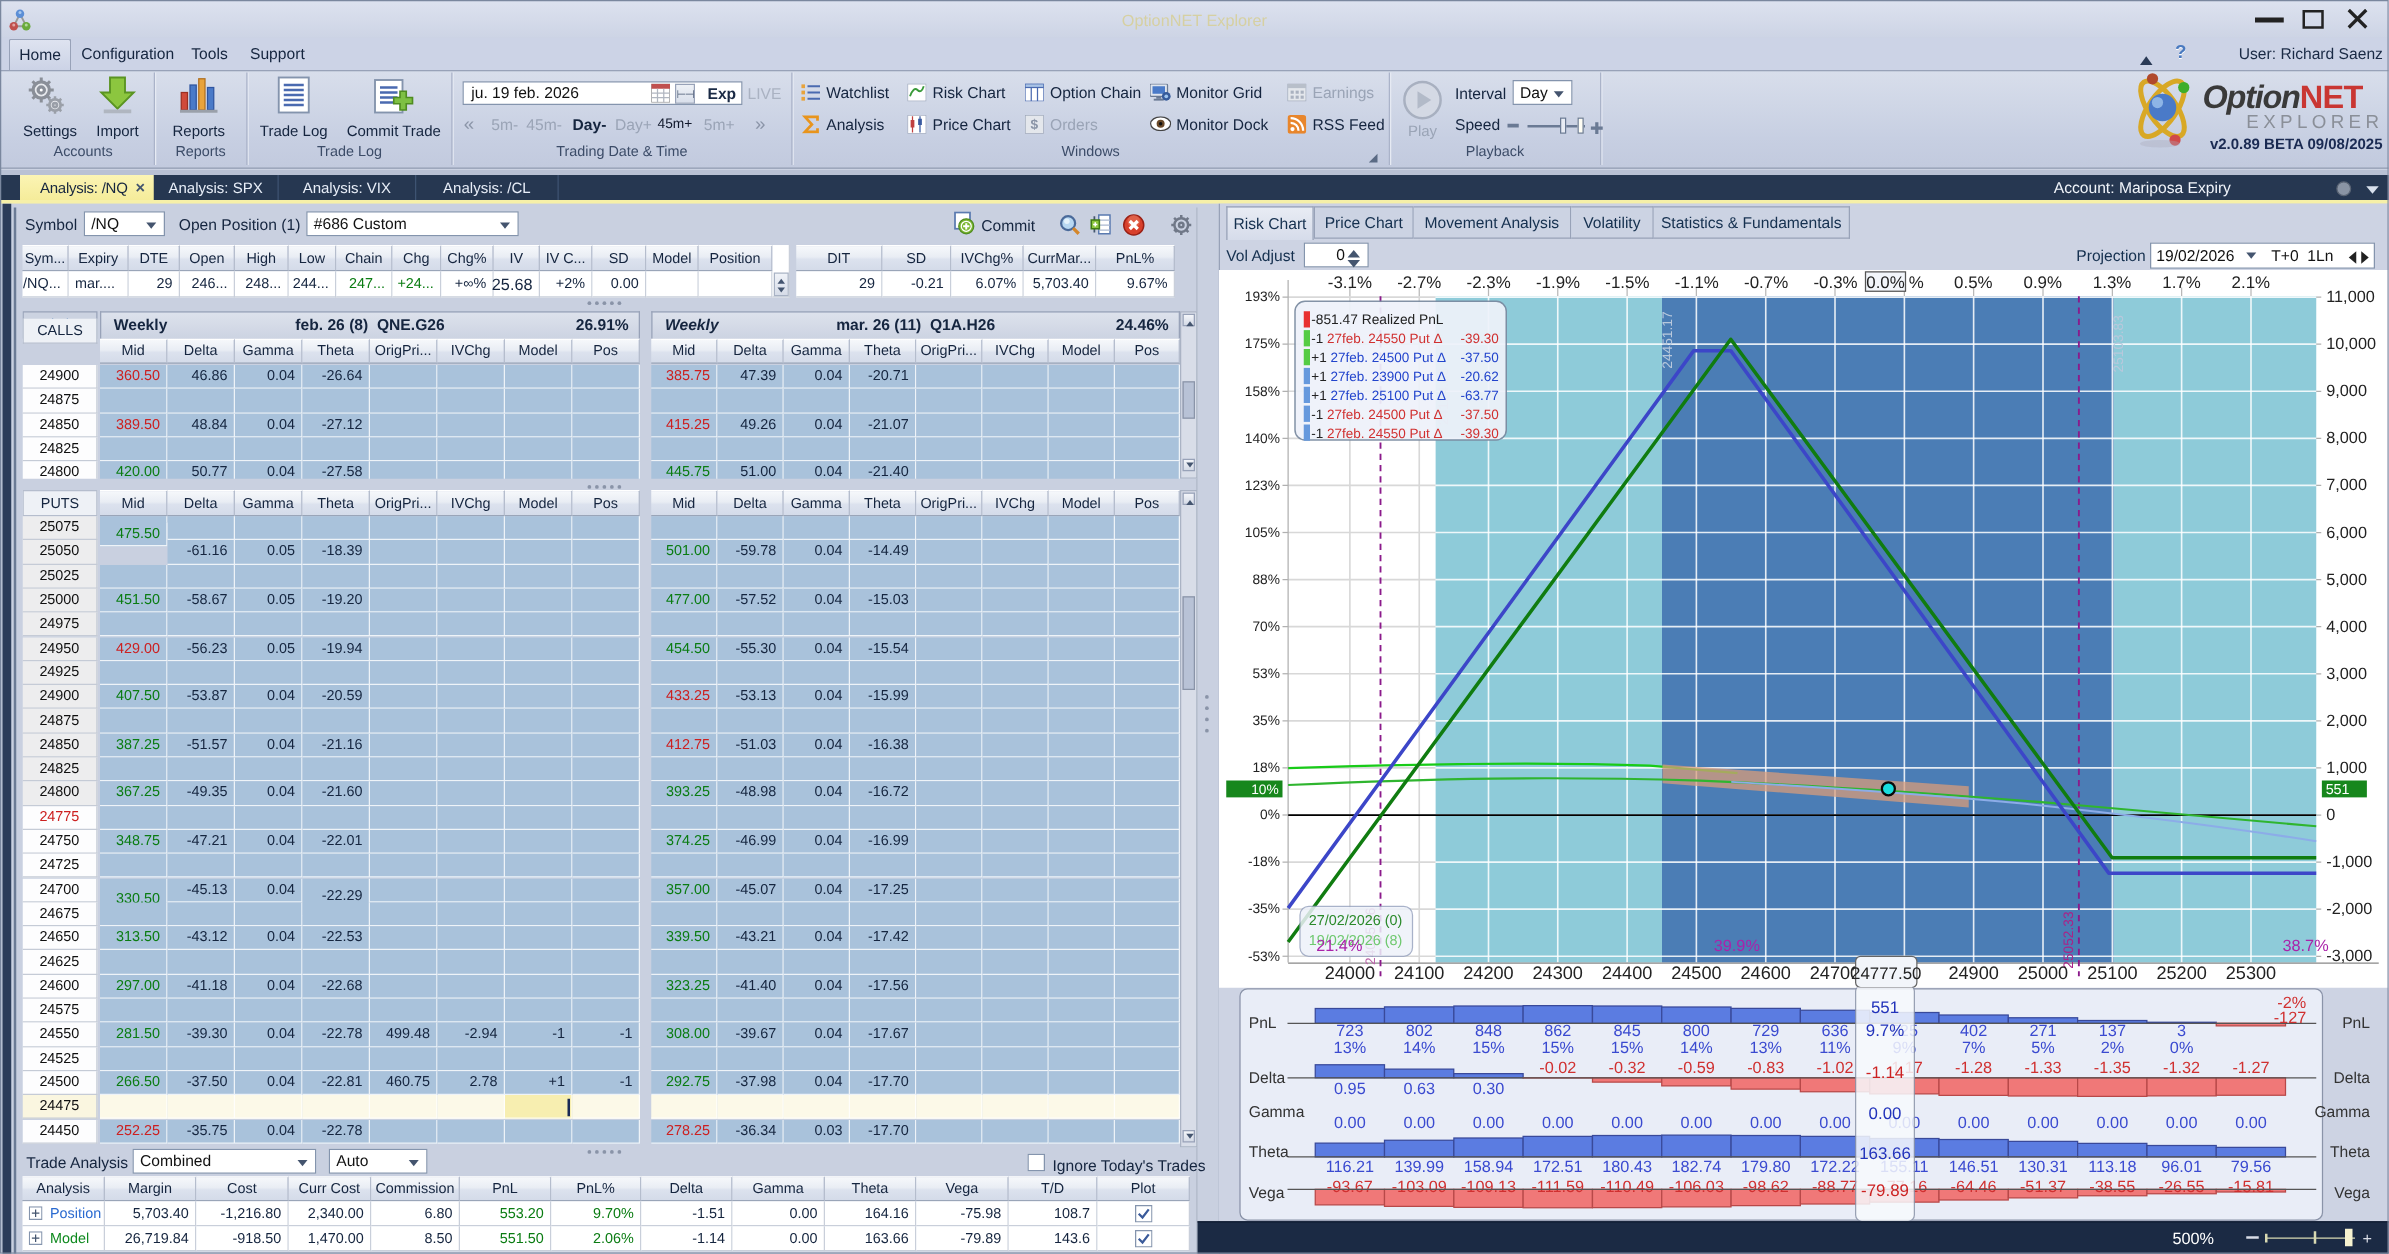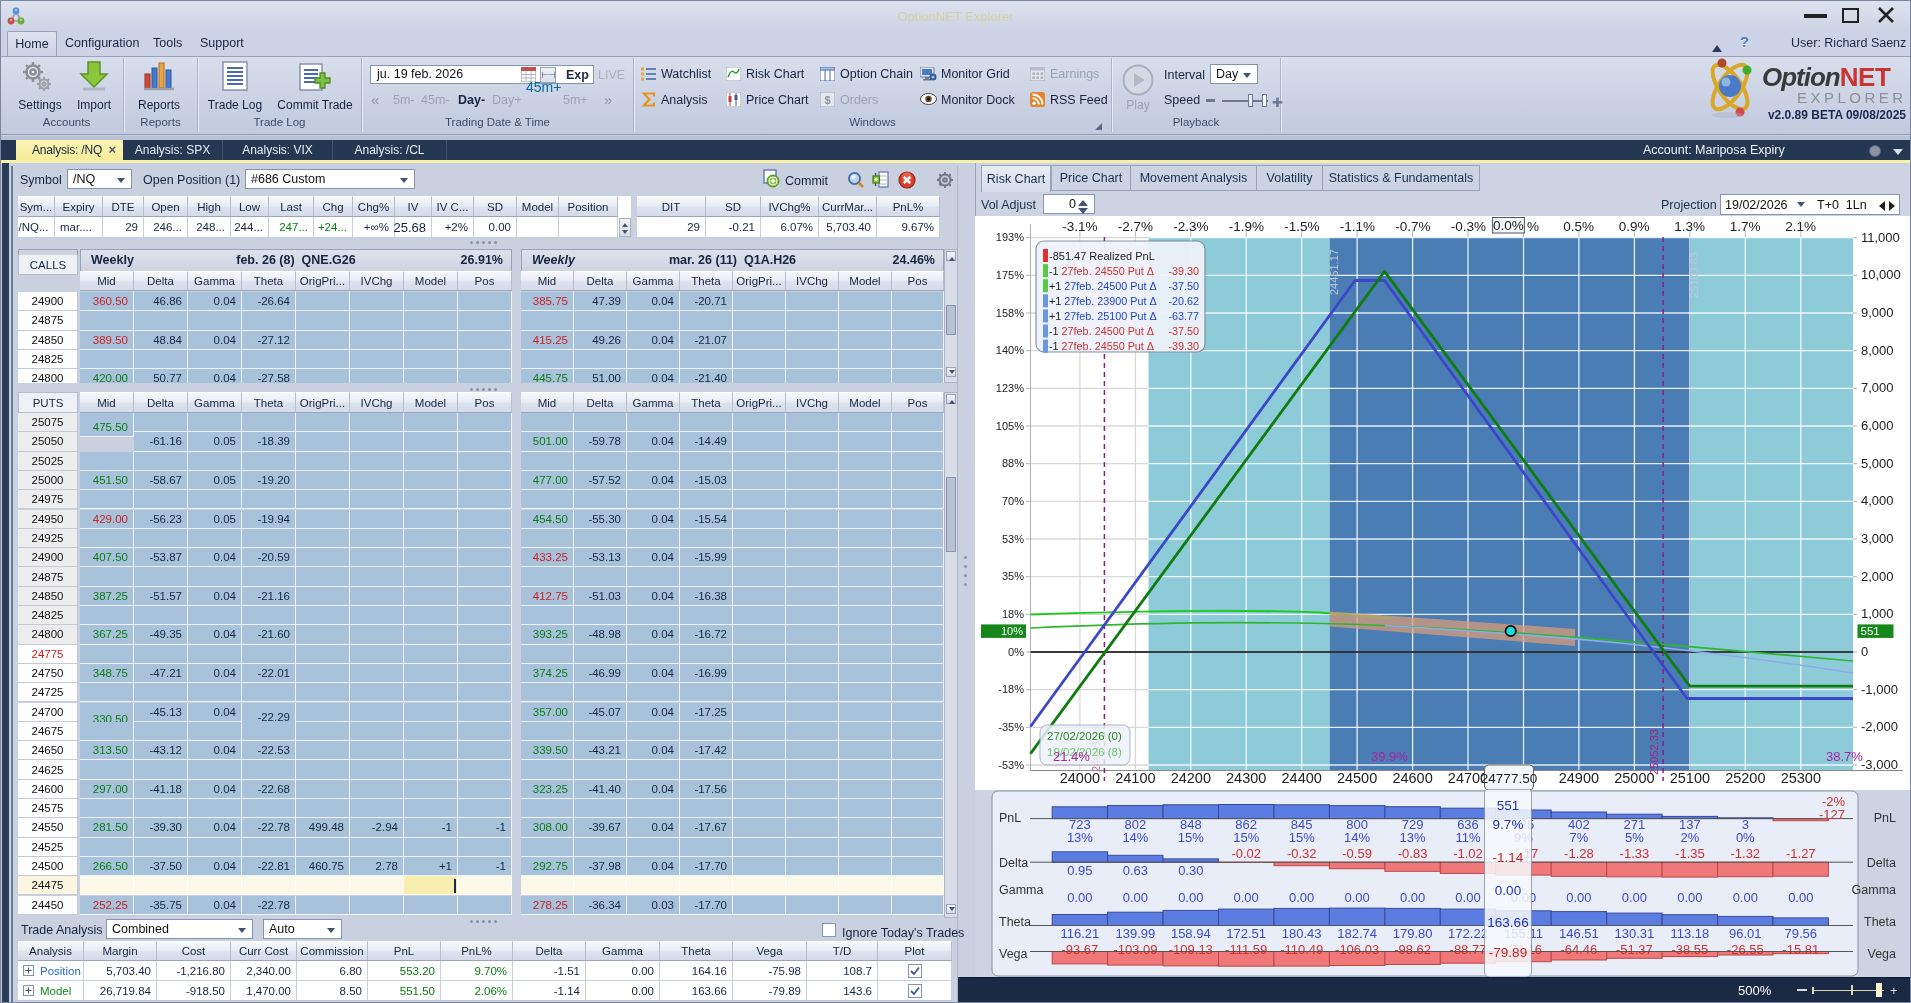--- a/index.html
+++ b/index.html
@@ -137,21 +137,21 @@
     </g>
   </svg>
 <div class="ab" style="left:540px;top:67px;width:16px;height:16px;background:linear-gradient(#eef1f6,#d9dfeb);border:1px solid #98a2b8;color:#4a5a74;font-size:9px;text-align:center;line-height:14px;letter-spacing:-1px">⊢⊣</div>
 <div class="ab" style="left:566px;top:68px;font-size:12.5px;font-weight:bold;color:#1a2a45">Exp</div>
 <div class="ab" style="left:598px;top:68px;font-size:12.5px;color:#aab2c2">LIVE</div>
 <div class="ab" style="left:371px;top:91px;font-size:15px;color:#8b95a8;letter-spacing:-2px">«</div>
 <div class="ab" style="left:393px;top:93px;font-size:12.5px;color:#9aa4b6">5m-</div>
 <div class="ab" style="left:421px;top:93px;font-size:12.5px;color:#9aa4b6">45m-</div>
 <div class="ab" style="left:458px;top:93px;font-size:12.5px;color:#15253f;font-weight:bold">Day-</div>
 <div class="ab" style="left:492px;top:93px;font-size:12.5px;color:#9aa4b6">Day+</div>
-<div class="ab" style="left:526px;top:79px;font-size:14px;color:#0369a1">45m+</div>
+<div class="ab" style="left:526px;top:93px;font-size:11px;color:#0f172a">45m+</div>
 <div class="ab" style="left:563px;top:93px;font-size:12.5px;color:#9aa4b6">5m+</div>
 <div class="ab" style="left:604px;top:91px;font-size:15px;color:#8b95a8;letter-spacing:-2px">»</div>
 
 <svg class="ab" style="left:641px;top:67px" width="16" height="14" viewBox="0 0 16 14">
     <g stroke="#4a6ab0" stroke-width="1.6">
       <line x1="5" y1="2" x2="15" y2="2"></line>
       <line x1="5" y1="7" x2="15" y2="7"></line>
       <line x1="5" y1="12" x2="15" y2="12"></line>
     </g>
     <g fill="#e8a33c">
@@ -341,21 +341,21 @@
       <line x1="3.3" y1="12.5" x2="5.5" y2="14.7"></line>
     </g>
   </svg>
 
 <div class="hcell" style="left:18px;top:196px;width:37px;height:21px">Sym...</div>
 <div class="hcell" style="left:55px;top:196px;width:48px;height:21px">Expiry</div>
 <div class="hcell" style="left:103px;top:196px;width:41px;height:21px">DTE</div>
 <div class="hcell" style="left:144px;top:196px;width:44px;height:21px">Open</div>
 <div class="hcell" style="left:188px;top:196px;width:43px;height:21px">High</div>
 <div class="hcell" style="left:231px;top:196px;width:38px;height:21px">Low</div>
-<div class="hcell" style="left:269px;top:196px;width:45px;height:21px">Last</div>
+<div class="hcell" style="left:269px;top:196px;width:45px;height:21px">Chain</div>
 <div class="hcell" style="left:314px;top:196px;width:39px;height:21px">Chg</div>
 <div class="hcell" style="left:353px;top:196px;width:42px;height:21px">Chg%</div>
 <div class="hcell" style="left:395px;top:196px;width:37px;height:21px">IV</div>
 <div class="hcell" style="left:432px;top:196px;width:42px;height:21px">IV C...</div>
 <div class="hcell" style="left:474px;top:196px;width:43px;height:21px">SD</div>
 <div class="hcell" style="left:517px;top:196px;width:42px;height:21px">Model</div>
 <div class="hcell" style="left:559px;top:196px;width:59px;height:21px">Position</div>
 <div class="ab" style="left:18px;top:217px;width:37px;height:21px;background:#fff;border-right:1px solid #c9cfda;border-bottom:1px solid #c9cfda;font-size:11.5px;display:flex;align-items:center;justify-content:center;padding-right:5px">
     <span class="">/NQ...</span>
   </div>

